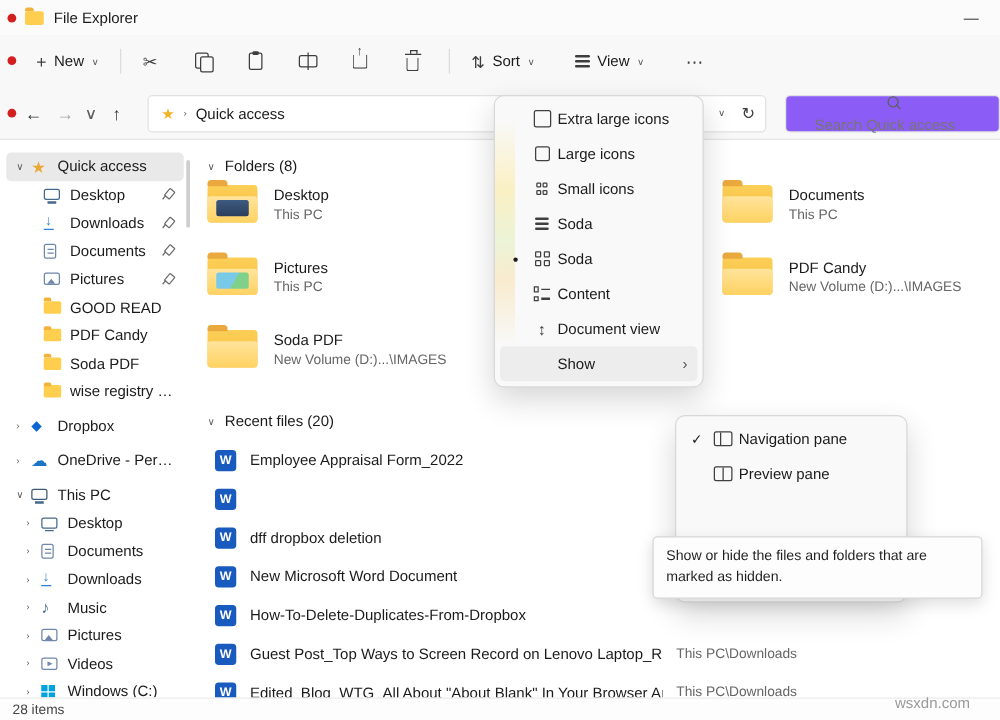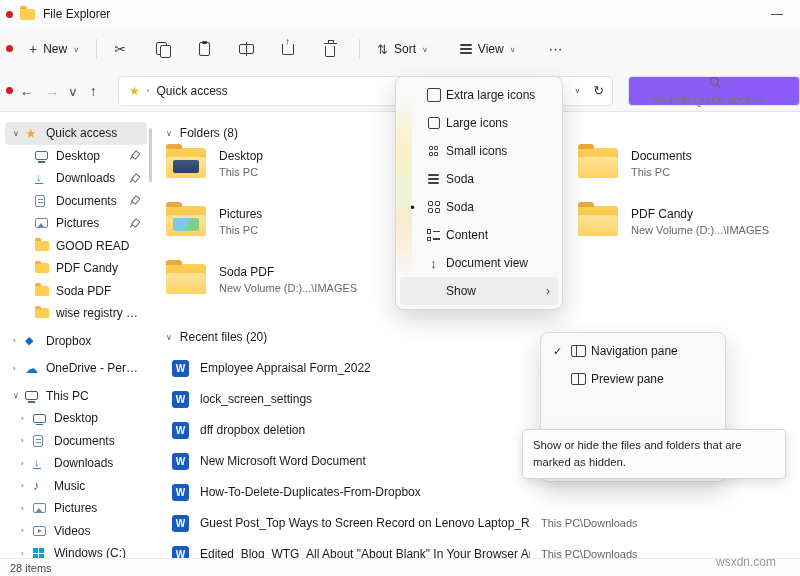--- a/index.html
+++ b/index.html
@@ -419,21 +419,20 @@
       <span>Recent files (20)</span>
     </div>
 
     <div class="frow" style="top:244px">
       <span class="wicon">W</span>
       <span class="fname">Employee Appraisal Form_2022</span>
       <span class="floc"></span>
     </div>
     <div class="frow" style="top:275px">
       <span class="wicon">W</span>
-      <span class="fname">lock_screen_settings</span>
       <span class="floc"></span>
     </div>
     <div class="frow" style="top:306px">
       <span class="wicon">W</span>
       <span class="fname">dff dropbox deletion</span>
       <span class="floc"></span>
     </div>
     <div class="frow" style="top:337px">
       <span class="wicon">W</span>
       <span class="fname">New Microsoft Word Document</span>

